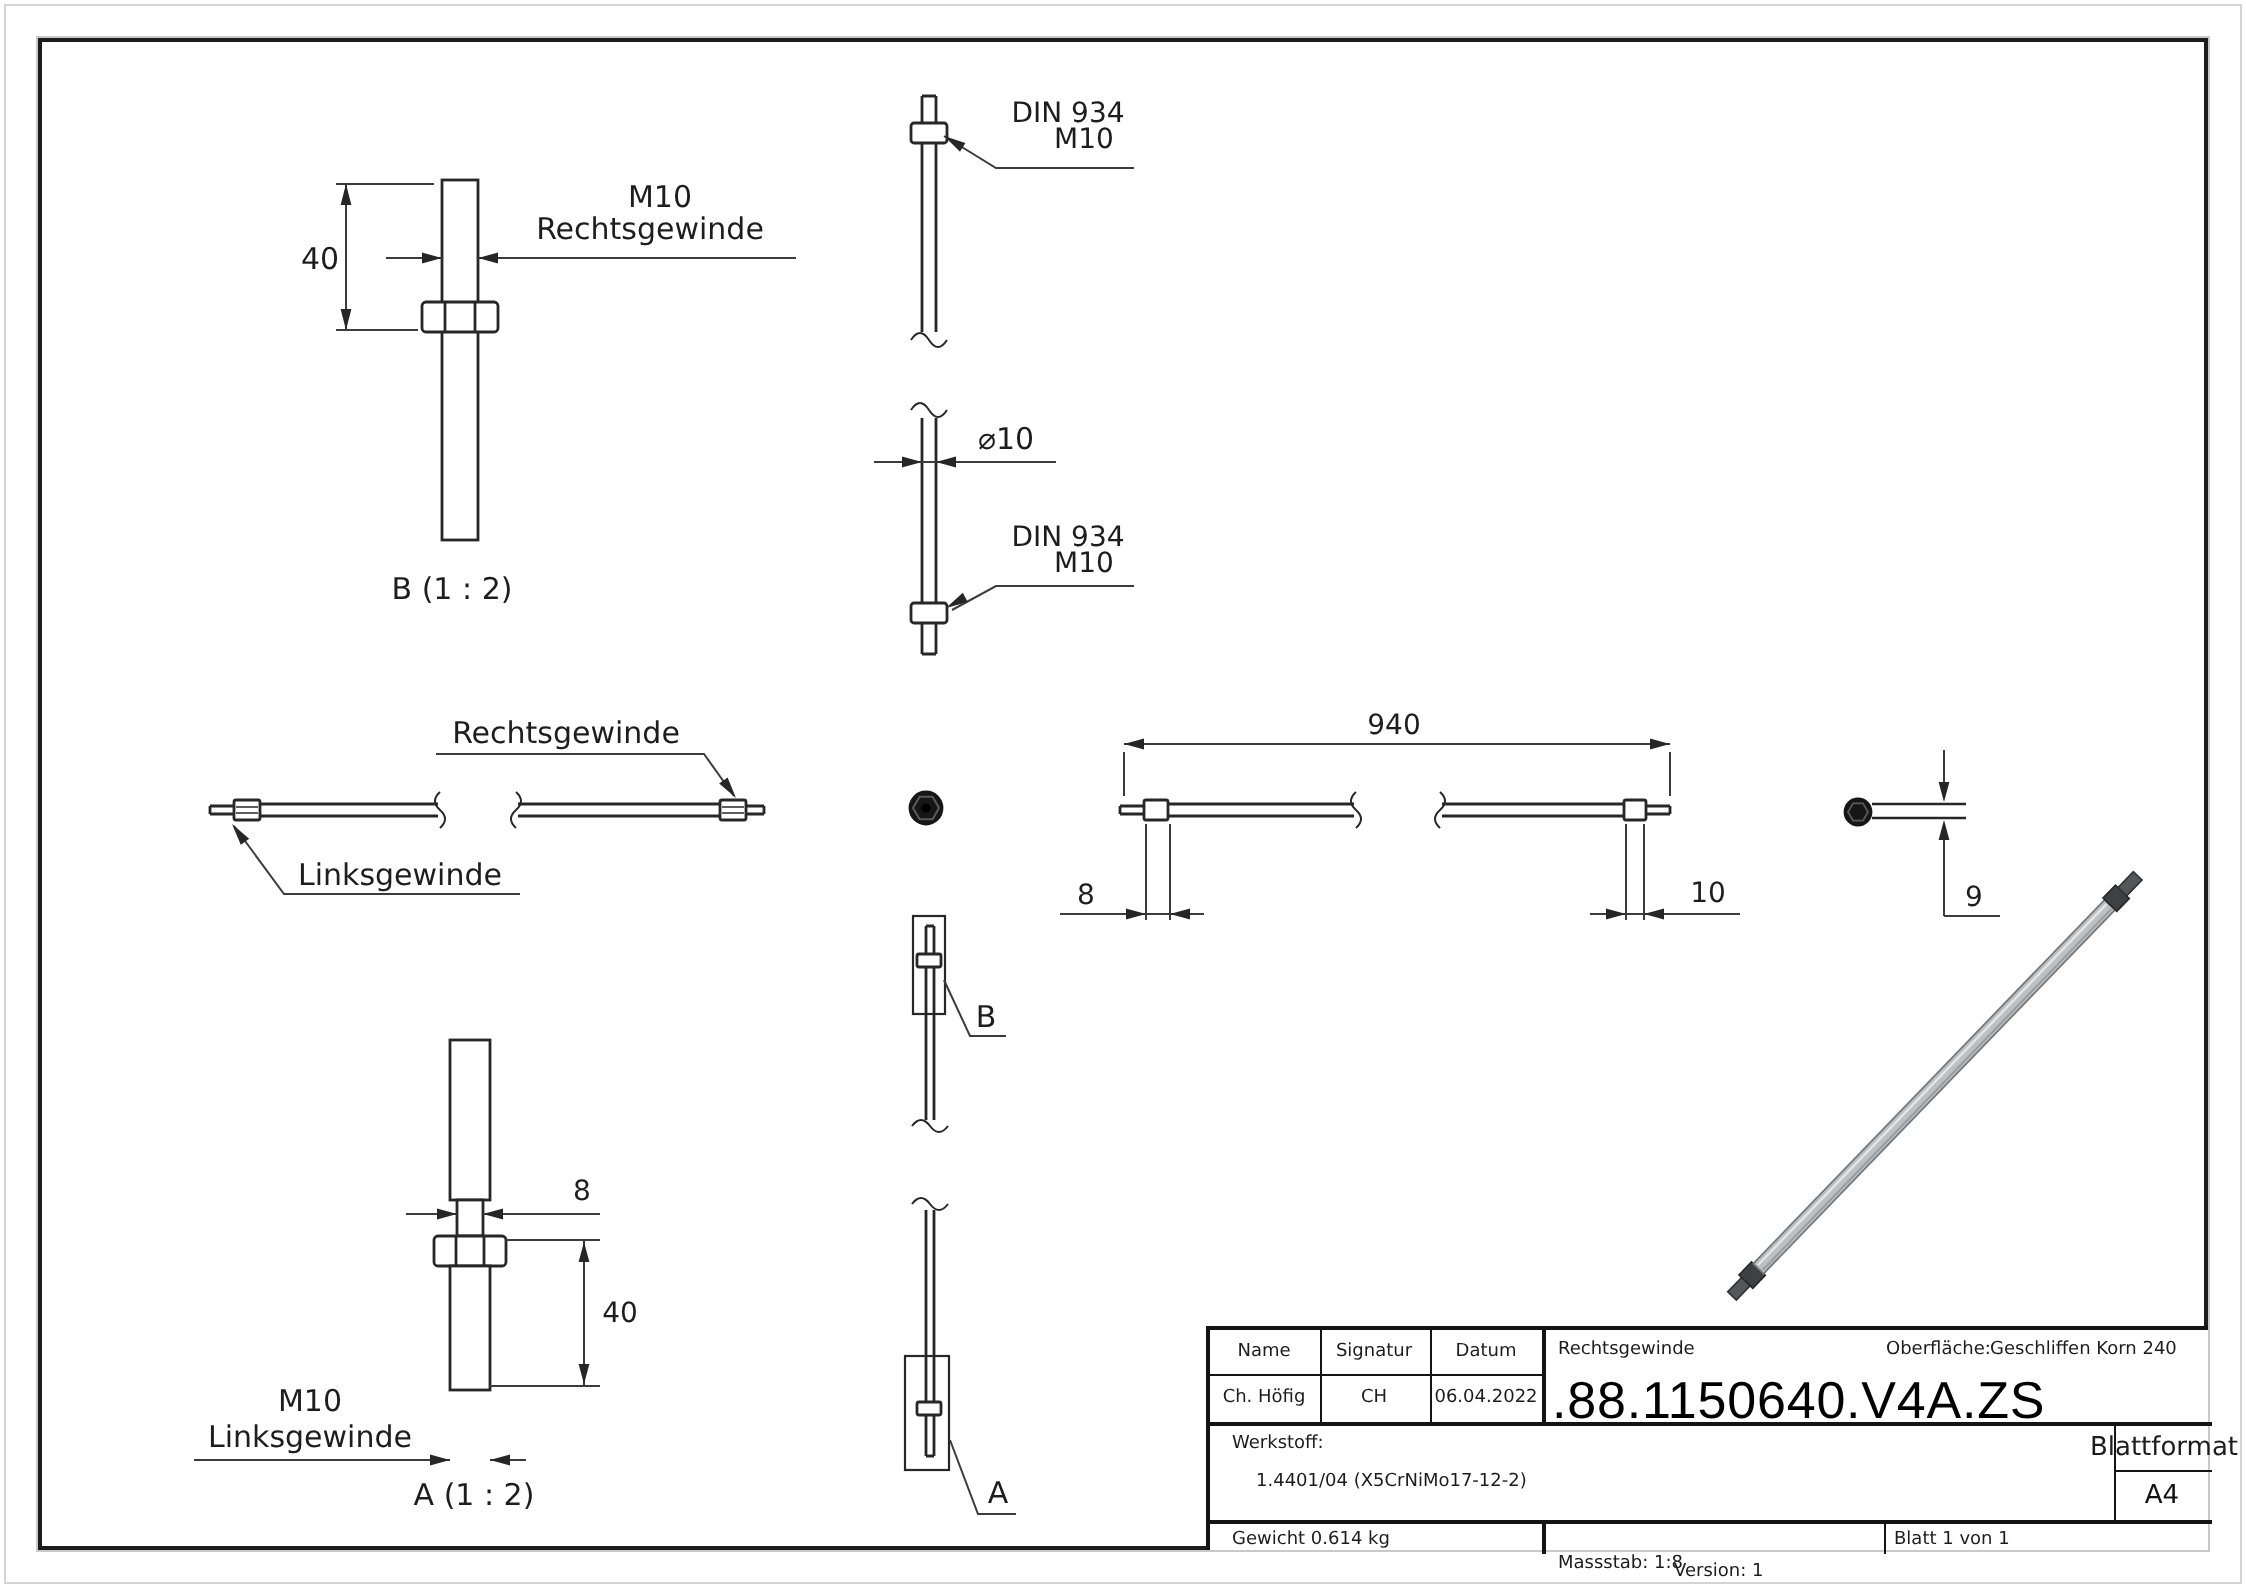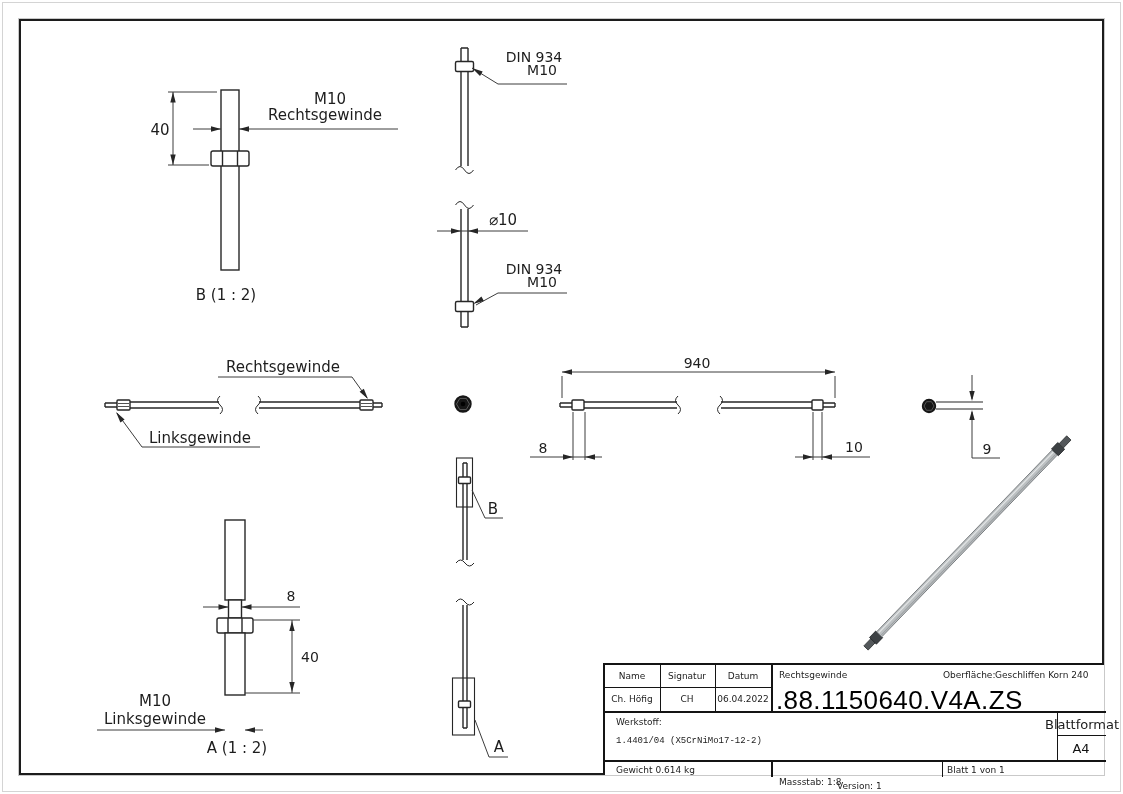--- a/index.html
+++ b/index.html
@@ -220,21 +220,21 @@
   <div class="tbt" style="left:174px;top:5px;">Rechtsgewinde</div>
   <div class="tbt" style="left:338px;top:5px;">Oberfläche:</div>
   <div class="tbt" style="left:390px;top:5px;">Geschliffen Korn 240</div>
 
   <div class="tbt c" style="left:27px;top:34px;">Ch. Höfig</div>
   <div class="tbt c" style="left:82px;top:34px;">CH</div>
   <div class="tbt c" style="left:138px;top:34px;">06.04.2022</div>
   <div class="artnr" style="left:171px;top:20px;">.88.1150640.V4A.ZS</div>
 
   <div class="tbt" style="left:11px;top:52px;">Werkstoff:</div>
-  <div class="tbt" style="left:11px;top:71px;font-family:Liberation Mono, monospace;">1.4401/04 (X5CrNiMo17-12-2)</div>
+  <div class="tbt" style="left:23px;top:71px;">1.4401/04 (X5CrNiMo17-12-2)</div>
   <div class="tbt c bf" style="left:477px;top:59px;">Blattformat</div>
   <div class="a4" style="left:476px;top:83px;">A4</div>
 
   <div class="tbt" style="left:11px;top:100px;">Gewicht 0.614 kg</div>
   <div class="tbt" style="left:174px;top:112px;">Massstab: 1:8</div>
   <div class="tbt" style="left:232px;top:116px;">Version: 1</div>
   <div class="tbt" style="left:342px;top:100px;">Blatt 1 von 1</div>
 </div>
 
 </body></html>

